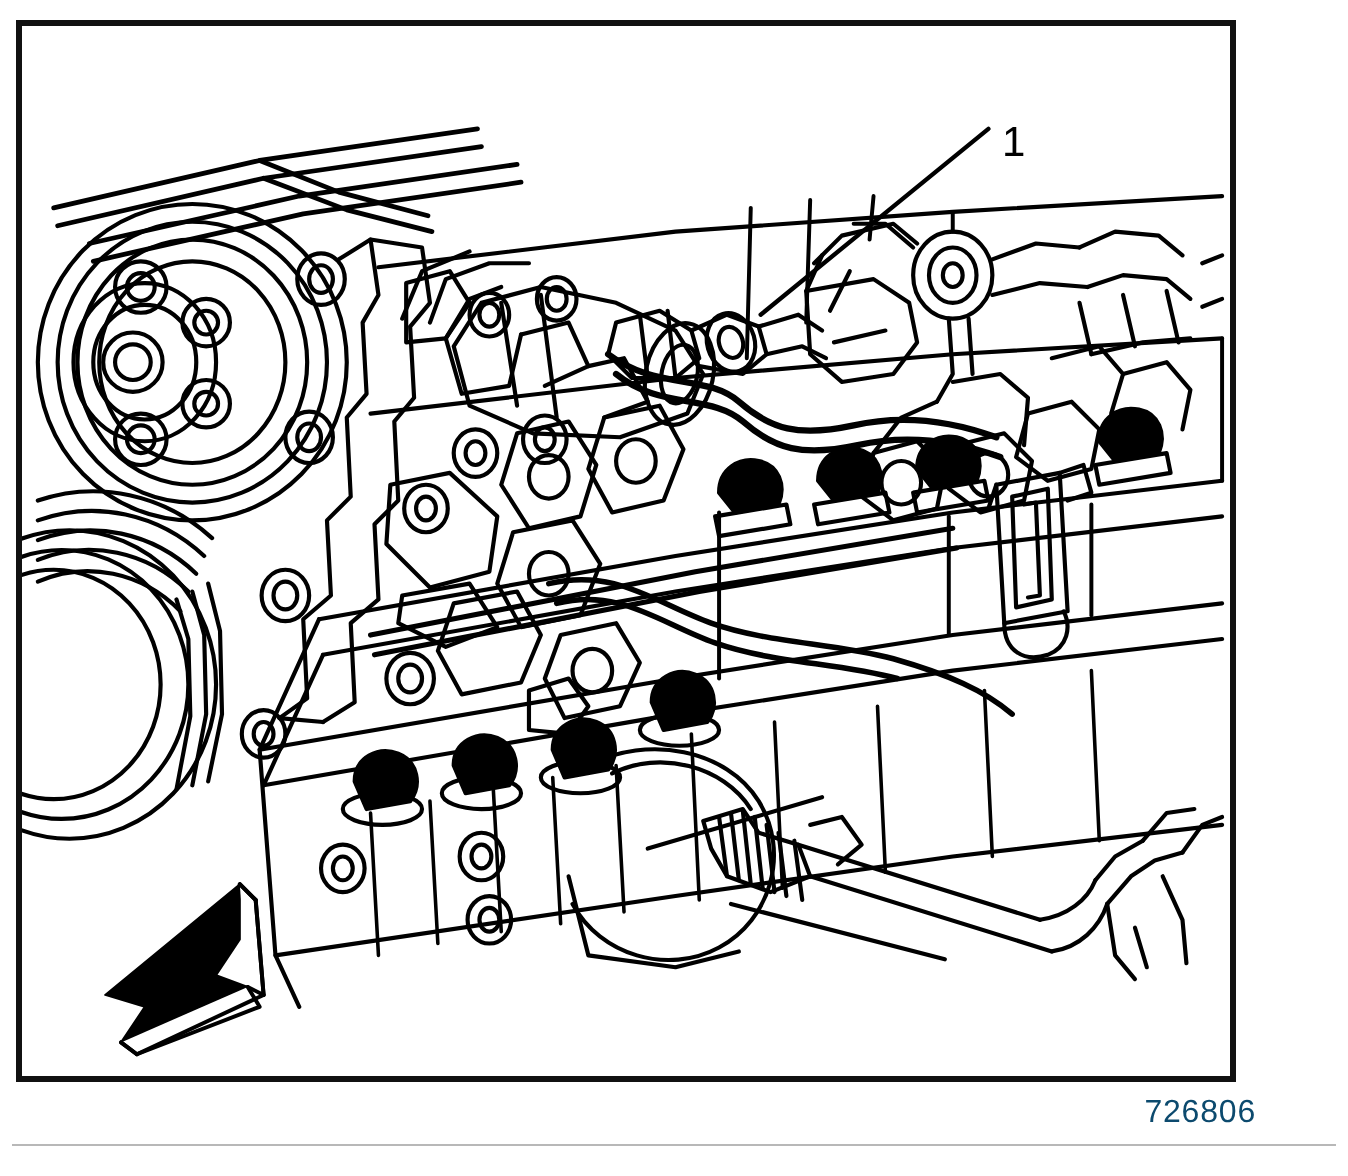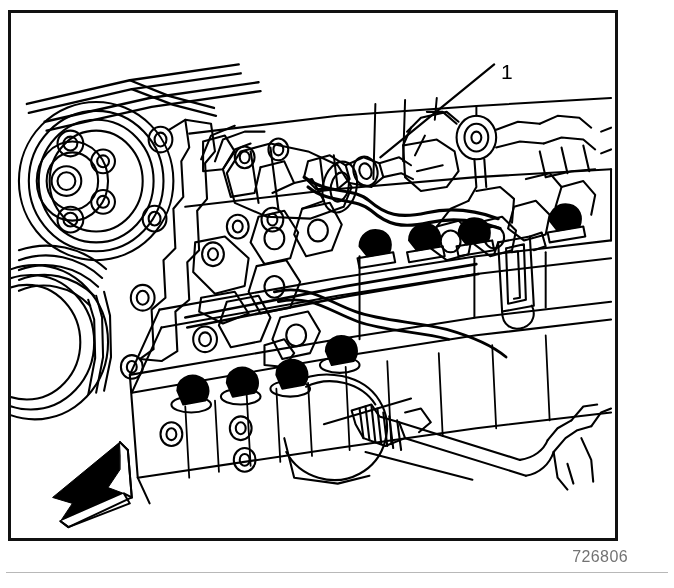--- a/index.html
+++ b/index.html
@@ -52,21 +52,21 @@
     left: 490px;
     top: 48px;
   }
   #figure-number {
     position: absolute;
     right: 46px;
     top: 548px;
     font-family: "Liberation Sans", sans-serif;
     font-size: 16px;
     letter-spacing: 0.4px;
-    color: #737373;
+    color: #0c4a6e;
   }
   #bottom-rule {
     position: absolute;
     left: 6px;
     top: 572px;
     width: 662px;
     height: 1px;
     background: #b8b8b8;
   }
 </style>

